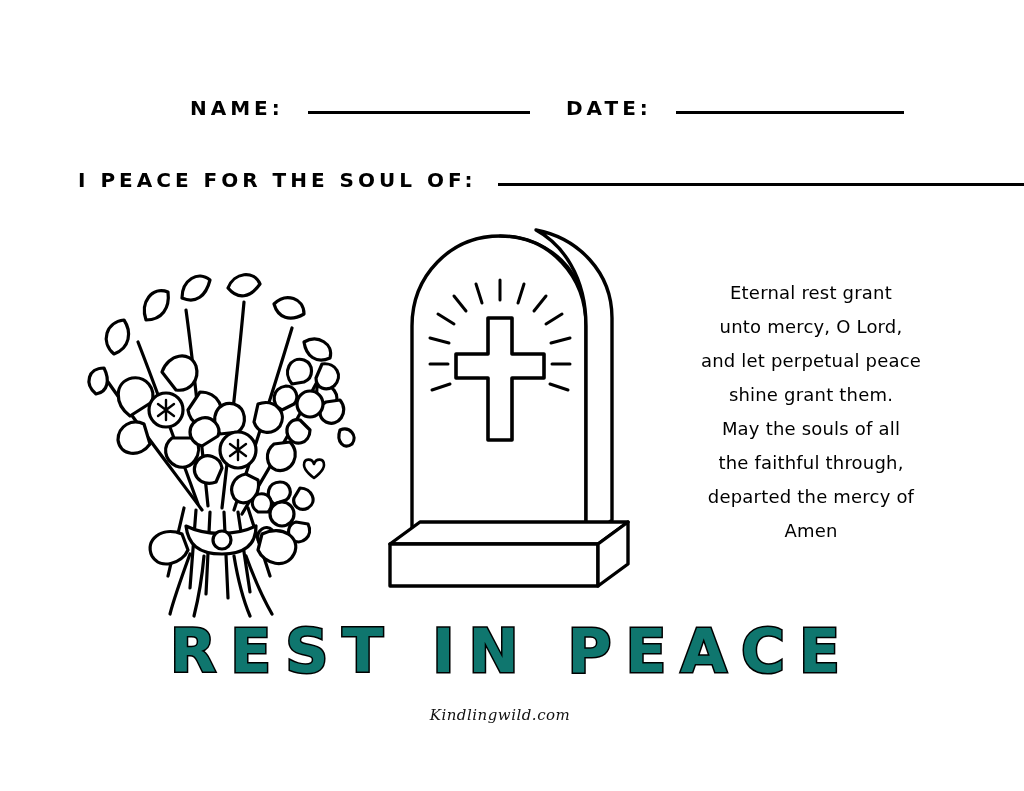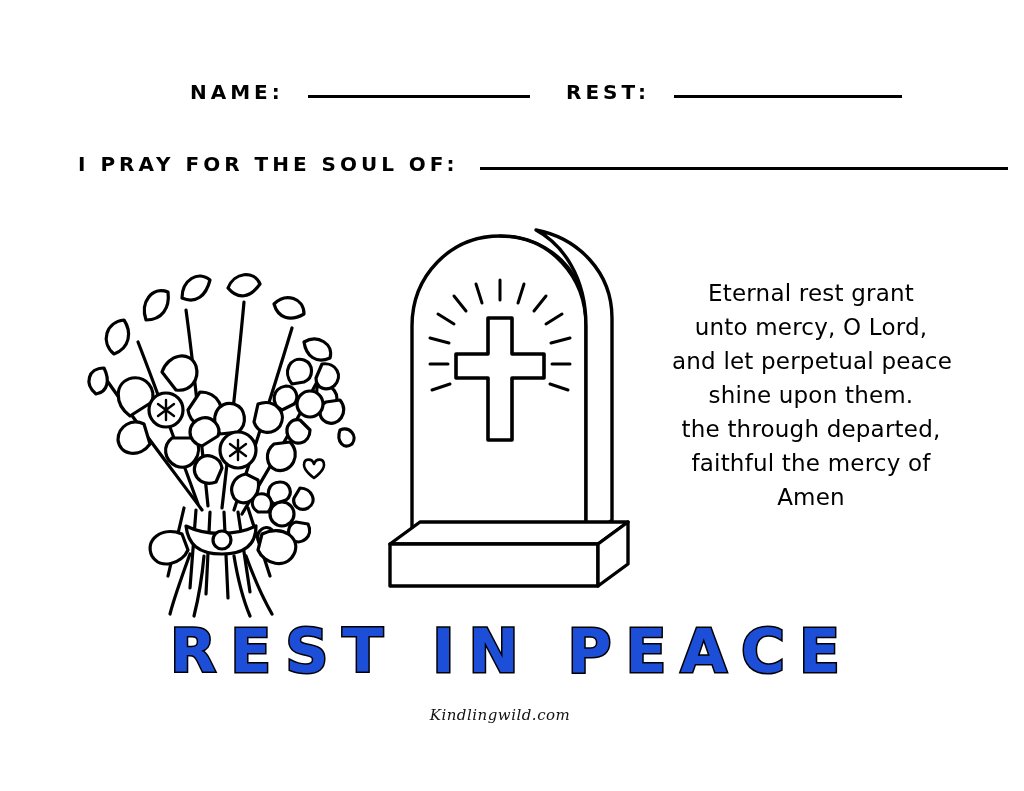--- a/index.html
+++ b/index.html
@@ -22,20 +22,21 @@
     width: 1024px;
     height: 791px;
     background: #ffffff;
   }
 
   
   .field-row {
     position: absolute;
     display: flex;
     align-items: flex-end;
+    margin-top: 16px;
   }
 
   .field-label {
     font-family: "DejaVu Sans", sans-serif;
     font-weight: 700;
     font-size: 20px;
     letter-spacing: 4px;
     line-height: 1;
     white-space: nowrap;
   }
@@ -65,38 +66,38 @@
   
   #prayer {
     position: absolute;
     left: 672px;
     top: 276px;
     width: 278px;
     text-align: center;
   }
   #prayer .line {
     font-family: "DejaVu Sans", sans-serif;
-    font-size: 23px;
+    font-size: 18px;
     line-height: 34px;
     letter-spacing: 0.2px;
     white-space: nowrap;
   }
 
   
   #title {
     position: absolute;
     left: 0;
     top: 616px;
     width: 1024px;
     text-align: center;
     font-family: "DejaVu Sans", sans-serif;
     font-weight: 700;
     font-size: 60px;
     letter-spacing: 14px;
-    color: #1d4ed8;
+    color: #0f766e;
     -webkit-text-stroke: 3px #000;
     paint-order: stroke fill;
   }
 
   
   #watermark {
     position: absolute;
     left: 0;
     top: 706px;
     width: 1000px;
@@ -112,26 +113,26 @@
 <body>
 
 <div class="page">
 
   <div class="field-row" id="name-row">
     <span class="field-label">NAME:</span>
     <span class="field-line"></span>
   </div>
 
   <div class="field-row" id="date-row">
-    <span class="field-label">REST:</span>
+    <span class="field-label">DATE:</span>
     <span class="field-line"></span>
   </div>
 
   <div class="field-row" id="soul-row">
-    <span class="field-label">I PRAY FOR THE SOUL OF:</span>
+    <span class="field-label">I PEACE FOR THE SOUL OF:</span>
     <span class="field-line"></span>
   </div>
 
   <div class="art" id="bouquet">
     <svg viewBox="0 0 290 360" width="290" height="360" xmlns="http://www.w3.org/2000/svg">
       <g fill="#ffffff" stroke="#000000" stroke-width="3.2" stroke-linecap="round" stroke-linejoin="round">
 
         <path d="M36 96 C22 84 28 64 46 62 C54 74 52 90 36 96 Z"></path>
         <path d="M68 62 C62 44 74 28 90 34 C92 50 84 62 68 62 Z"></path>
         <path d="M104 40 C104 22 120 12 132 22 C128 38 118 46 104 40 Z"></path>
@@ -246,23 +247,24 @@
           <path d="M192 176 L174 170"></path>
         </g>
       </g>
     </svg>
   </div>
 
   <div id="prayer">
     <div class="line">Eternal rest grant</div>
     <div class="line">unto mercy, O Lord,</div>
     <div class="line">and let perpetual peace</div>
-    <div class="line">shine upon them.</div>
-    <div class="line">the through departed,</div>
-    <div class="line">faithful the mercy of</div>
+    <div class="line">shine grant them.</div>
+    <div class="line">May the souls of all</div>
+    <div class="line">the faithful through,</div>
+    <div class="line">departed the mercy of</div>
     <div class="line">Amen</div>
   </div>
 
   <div id="title">REST IN PEACE</div>
 
   <div id="watermark">Kindlingwild.com</div>
 
 </div>
 
 </body></html>

